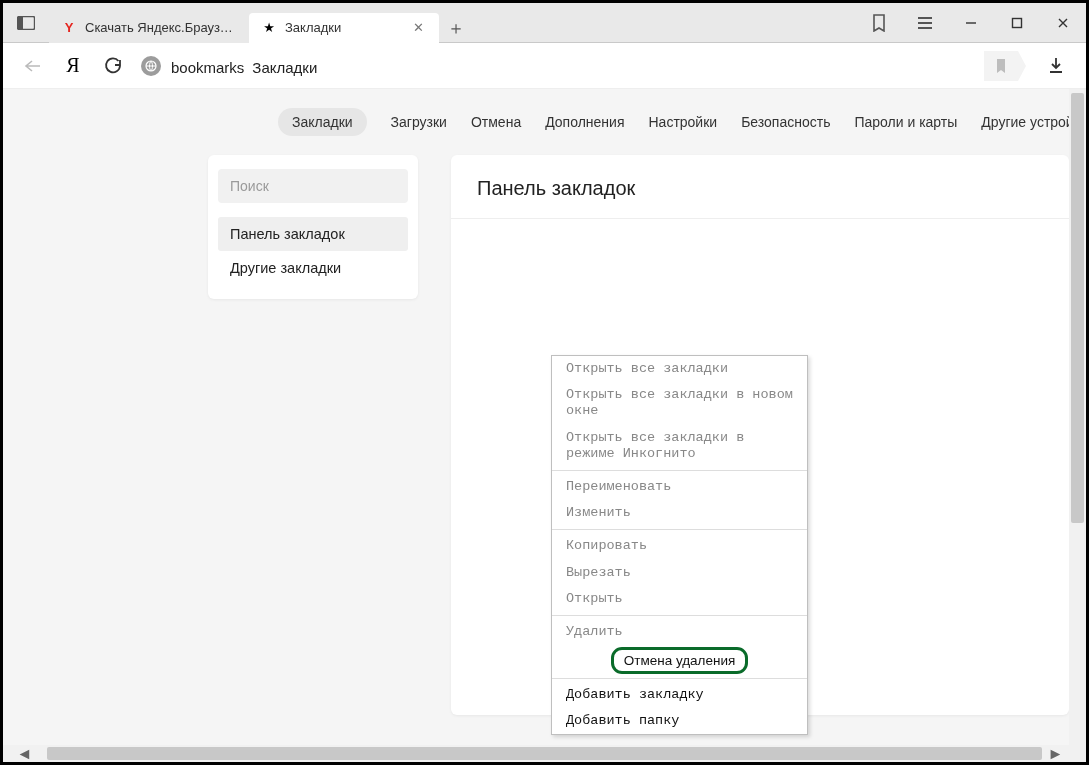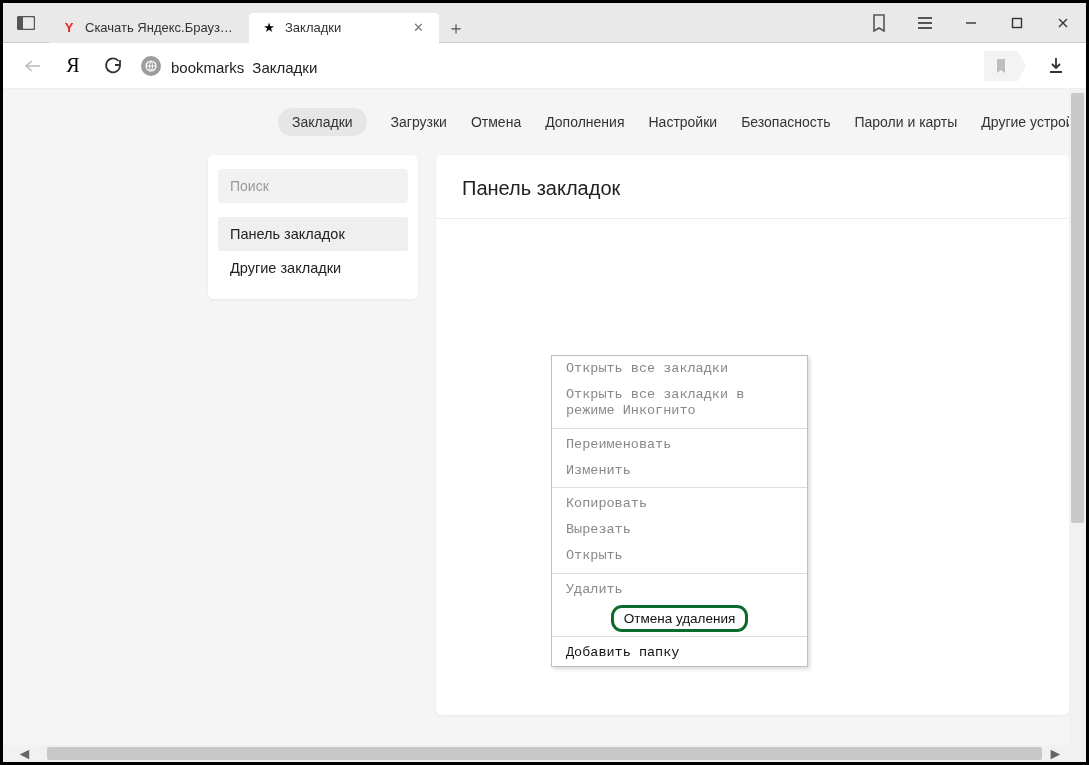--- a/index.html
+++ b/index.html
@@ -41,21 +41,21 @@
   .bottom-scrollbar .thumb{ position:absolute; left:44px; right:44px; top:2px; bottom:2px; background:#c8c8c8; border-radius:2px;}
   .bottom-scrollbar .arrow{ position:absolute; top:0; width:17px; height:17px; display:flex;align-items:center;justify-content:center;color:#666;}
   .bottom-scrollbar .arrow.l{left:13px;} .bottom-scrollbar .arrow.r{right:22px;}
 
   
   .settings-nav { height: 66px; display:flex; align-items:center; padding-left: 275px; gap: 24px; font-size:14px; color:#333; white-space:nowrap; }
   .settings-nav .item { cursor:default; }
   .settings-nav .item.active { background:#e6e6e6; padding:6px 14px; border-radius:14px; }
 
   
-  .content { position:absolute; top:66px; left:0; right:17px; bottom:0; display:flex; padding-left: 205px; gap: 18px; }
+  .content { position:absolute; top:66px; left:0; right:17px; bottom:0; display:flex; padding-left: 205px; gap: 33px; }
   .sidebar { width: 210px; background:#fff; border-radius:6px; padding: 14px 10px; box-shadow: 0 1px 3px rgba(0,0,0,.06); height: fit-content; }
   .search-box { background:#f1f1f1; border-radius:4px; height:34px; display:flex; align-items:center; padding:0 12px; color:#9a9a9a; font-size:14px; margin-bottom:14px;}
   .side-item { height:34px; display:flex; align-items:center; padding:0 12px; font-size:14.5px; color:#222; border-radius:3px; }
   .side-item.active { background:#efefef; }
 
   .main { flex:1 1 auto; background:#fff; border-radius:6px; box-shadow: 0 1px 3px rgba(0,0,0,.06); height: 560px; position:relative; }
   .main-title { font-size:20px; color:#222; padding: 22px 26px 18px; }
   .main-sep { height:1px; background:#eee; }
 
   
@@ -191,34 +191,36 @@
     </div>
   </div>
 
   <div class="page-scrollbar-v">
       <div class="thumb"></div>
     </div>
 </div>
 
 <div class="ctx">
   <div class="row">Открыть все закладки</div>
+  <div class="row">Открыть все закладки в новом окне</div>
   <div class="row">Открыть все закладки в режиме Инкогнито</div>
   <hr>
   <div class="row">Переименовать</div>
   <div class="row">Изменить</div>
   <hr>
   <div class="row">Копировать</div>
   <div class="row">Вырезать</div>
   <div class="row">Открыть</div>
   <hr>
   <div class="row">Удалить</div>
   <div class="highlight-wrap">
     <span class="highlighted">Отмена удаления</span>
   </div>
   <hr>
+  <div class="row enabled">Добавить закладку</div>
   <div class="row enabled">Добавить папку</div>
 </div>
 
 <div class="bottom-scrollbar">
   <div class="arrow l">◄</div>
   <div class="thumb"></div>
   <div class="arrow r">►</div>
 </div>
 
 </body></html>

